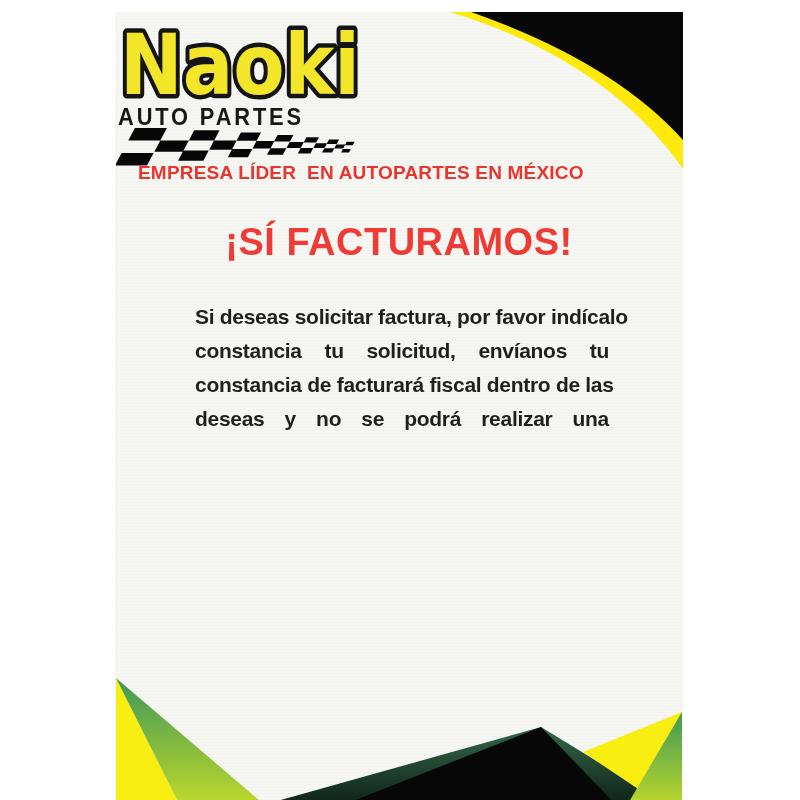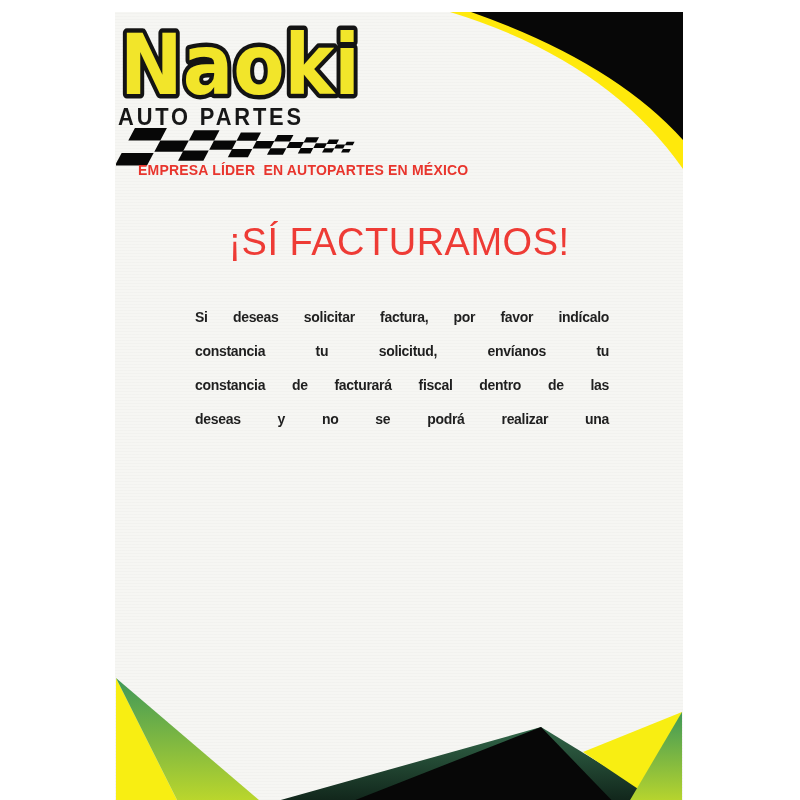--- a/index.html
+++ b/index.html
@@ -41,39 +41,39 @@
     color:#171717;
     transform:scaleX(0.95);
     transform-origin:left top;
     white-space:pre;
   }
   .flag-svg{
     position:absolute;left:1px;top:114px;width:242px;height:42px;
   }
   .tagline{
     position:absolute;left:7px;top:150px;
-    font-size:14px;font-weight:800;
+    font-size:19px;font-weight:800;
     letter-spacing:0.2px;
     color:var(--tagline-red);
     white-space:pre;
     padding-left:16px;
   }
   .headline{
     position:absolute;left:0;right:0;top:207px;
     text-align:center;
-    font-size:38px;font-weight:400;
+    font-size:38px;font-weight:700;
     letter-spacing:0.5px;
     color:var(--headline-red);
     line-height:46px;
     white-space:pre;
   }
   .body-text{
     position:absolute;left:80px;top:288px;width:414px;
     color:var(--body-text);
-    font-size:14px;font-weight:700;
+    font-size:21px;font-weight:700;
     letter-spacing:-0.3px;
   }
   .body-line{
     height:34px;line-height:34px;
     text-align:justify;
     text-align-last:justify;
     white-space:nowrap;
     overflow:visible;
   }
   .body-line.last{

